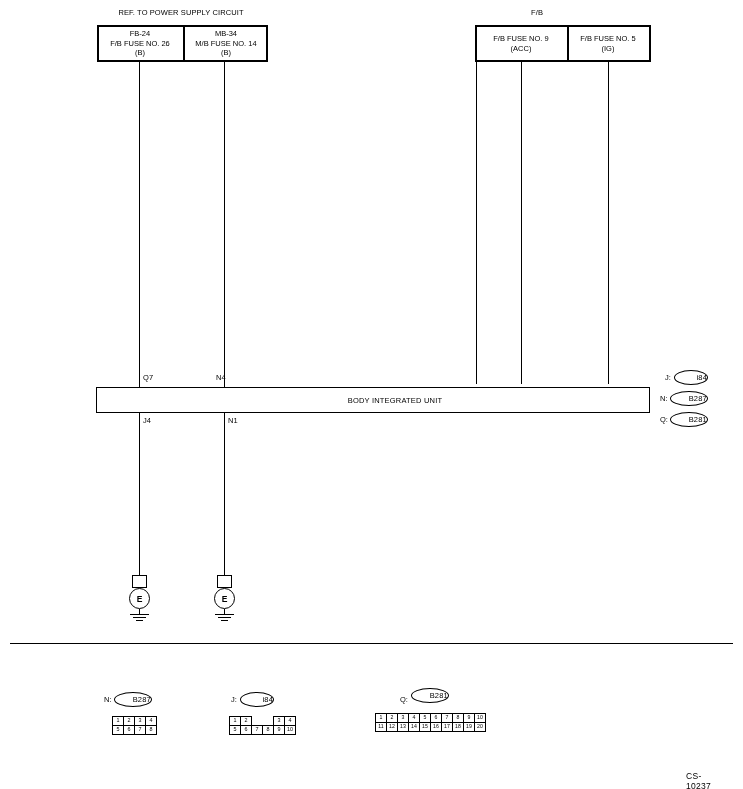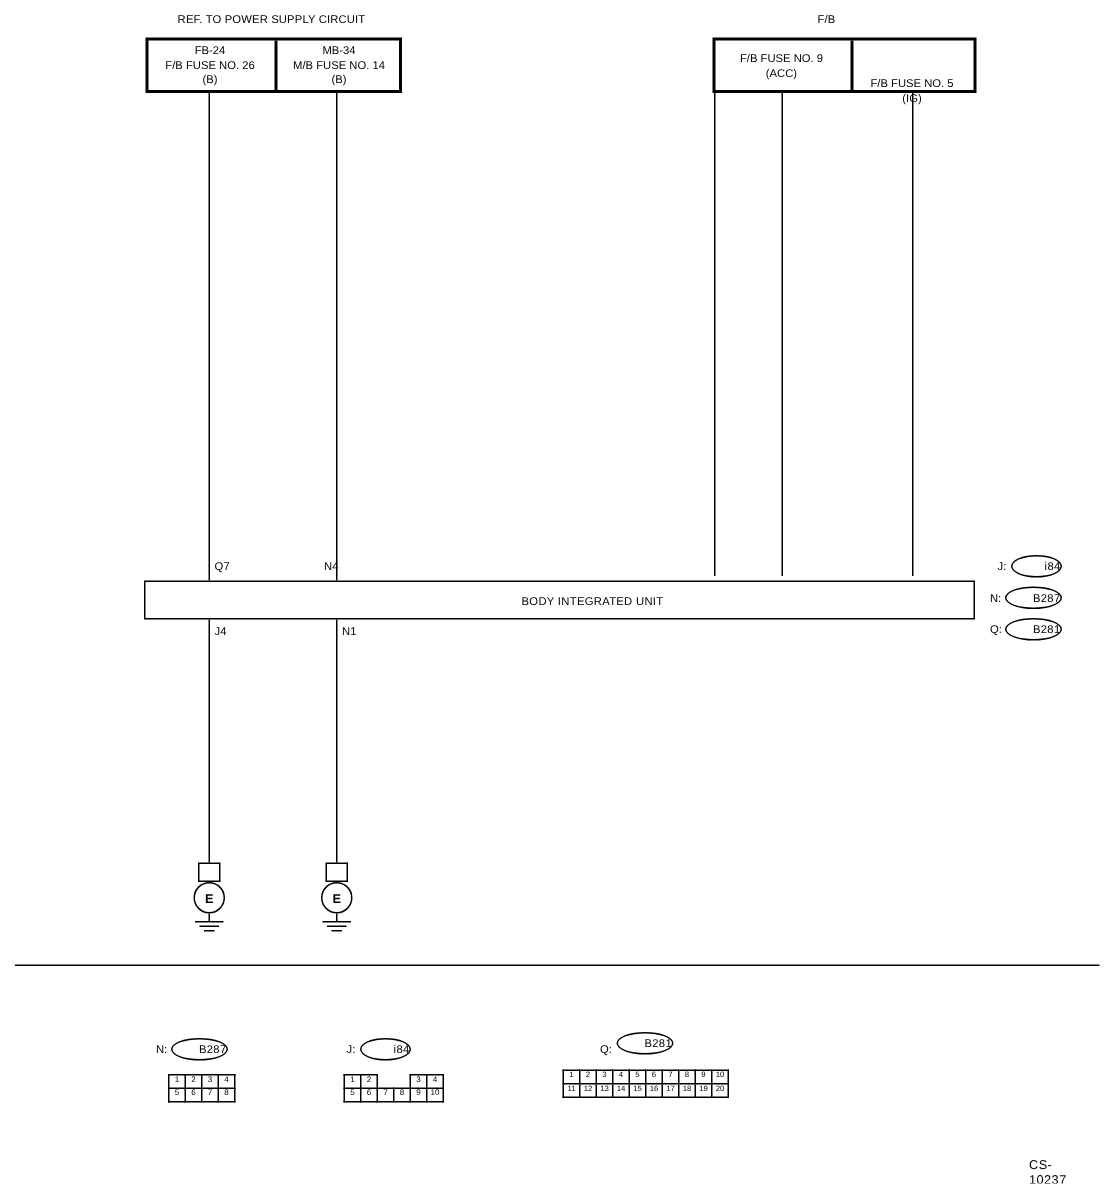--- a/index.html
+++ b/index.html
@@ -161,21 +161,21 @@
     font-size: 8.5px;
     letter-spacing: 0.3px;
   }
 </style>
 </head>
 <body>
 
 <div class="wrap">
 
   <div class="txt c" style="left:181px; top:8px;">REF. TO POWER SUPPLY CIRCUIT</div>
-  <div class="txt c" style="left:551px; top:8px;">F/B</div>
+  <div class="txt c" style="left:537px; top:8px;">F/B</div>
 
   <div class="box" style="left:97px; top:25px; width:171px; height:37px;">
     <div class="inner-div" style="left:84px;"></div>
   </div>
   <div class="cellbox" style="left:99px; top:27px; width:82px; height:33px;">
     <div>FB-24</div>
     <div>F/B FUSE NO. 26</div>
     <div>(B)</div>
   </div>
   <div class="cellbox" style="left:186px; top:27px; width:80px; height:33px;">
@@ -184,21 +184,21 @@
     <div>(B)</div>
   </div>
 
   <div class="box" style="left:475px; top:25px; width:176px; height:37px;">
     <div class="inner-div" style="left:90px;"></div>
   </div>
   <div class="cellbox" style="left:477px; top:27px; width:88px; height:33px;">
     <div>F/B FUSE NO. 9</div>
     <div>(ACC)</div>
   </div>
-  <div class="cellbox" style="left:567px; top:44px; width:82px; height:33px;">
+  <div class="cellbox" style="left:567px; top:27px; width:82px; height:33px;">
     <div>F/B FUSE NO. 5</div>
     <div>(IG)</div>
   </div>
 
   <div class="vline" style="left:139px; top:62px; height:327px;"></div>
   <div class="vline" style="left:224px; top:62px; height:327px;"></div>
   <div class="vline" style="left:476px; top:62px; height:322px;"></div>
   <div class="vline" style="left:521px; top:62px; height:322px;"></div>
   <div class="vline" style="left:608px; top:62px; height:322px;"></div>
 

